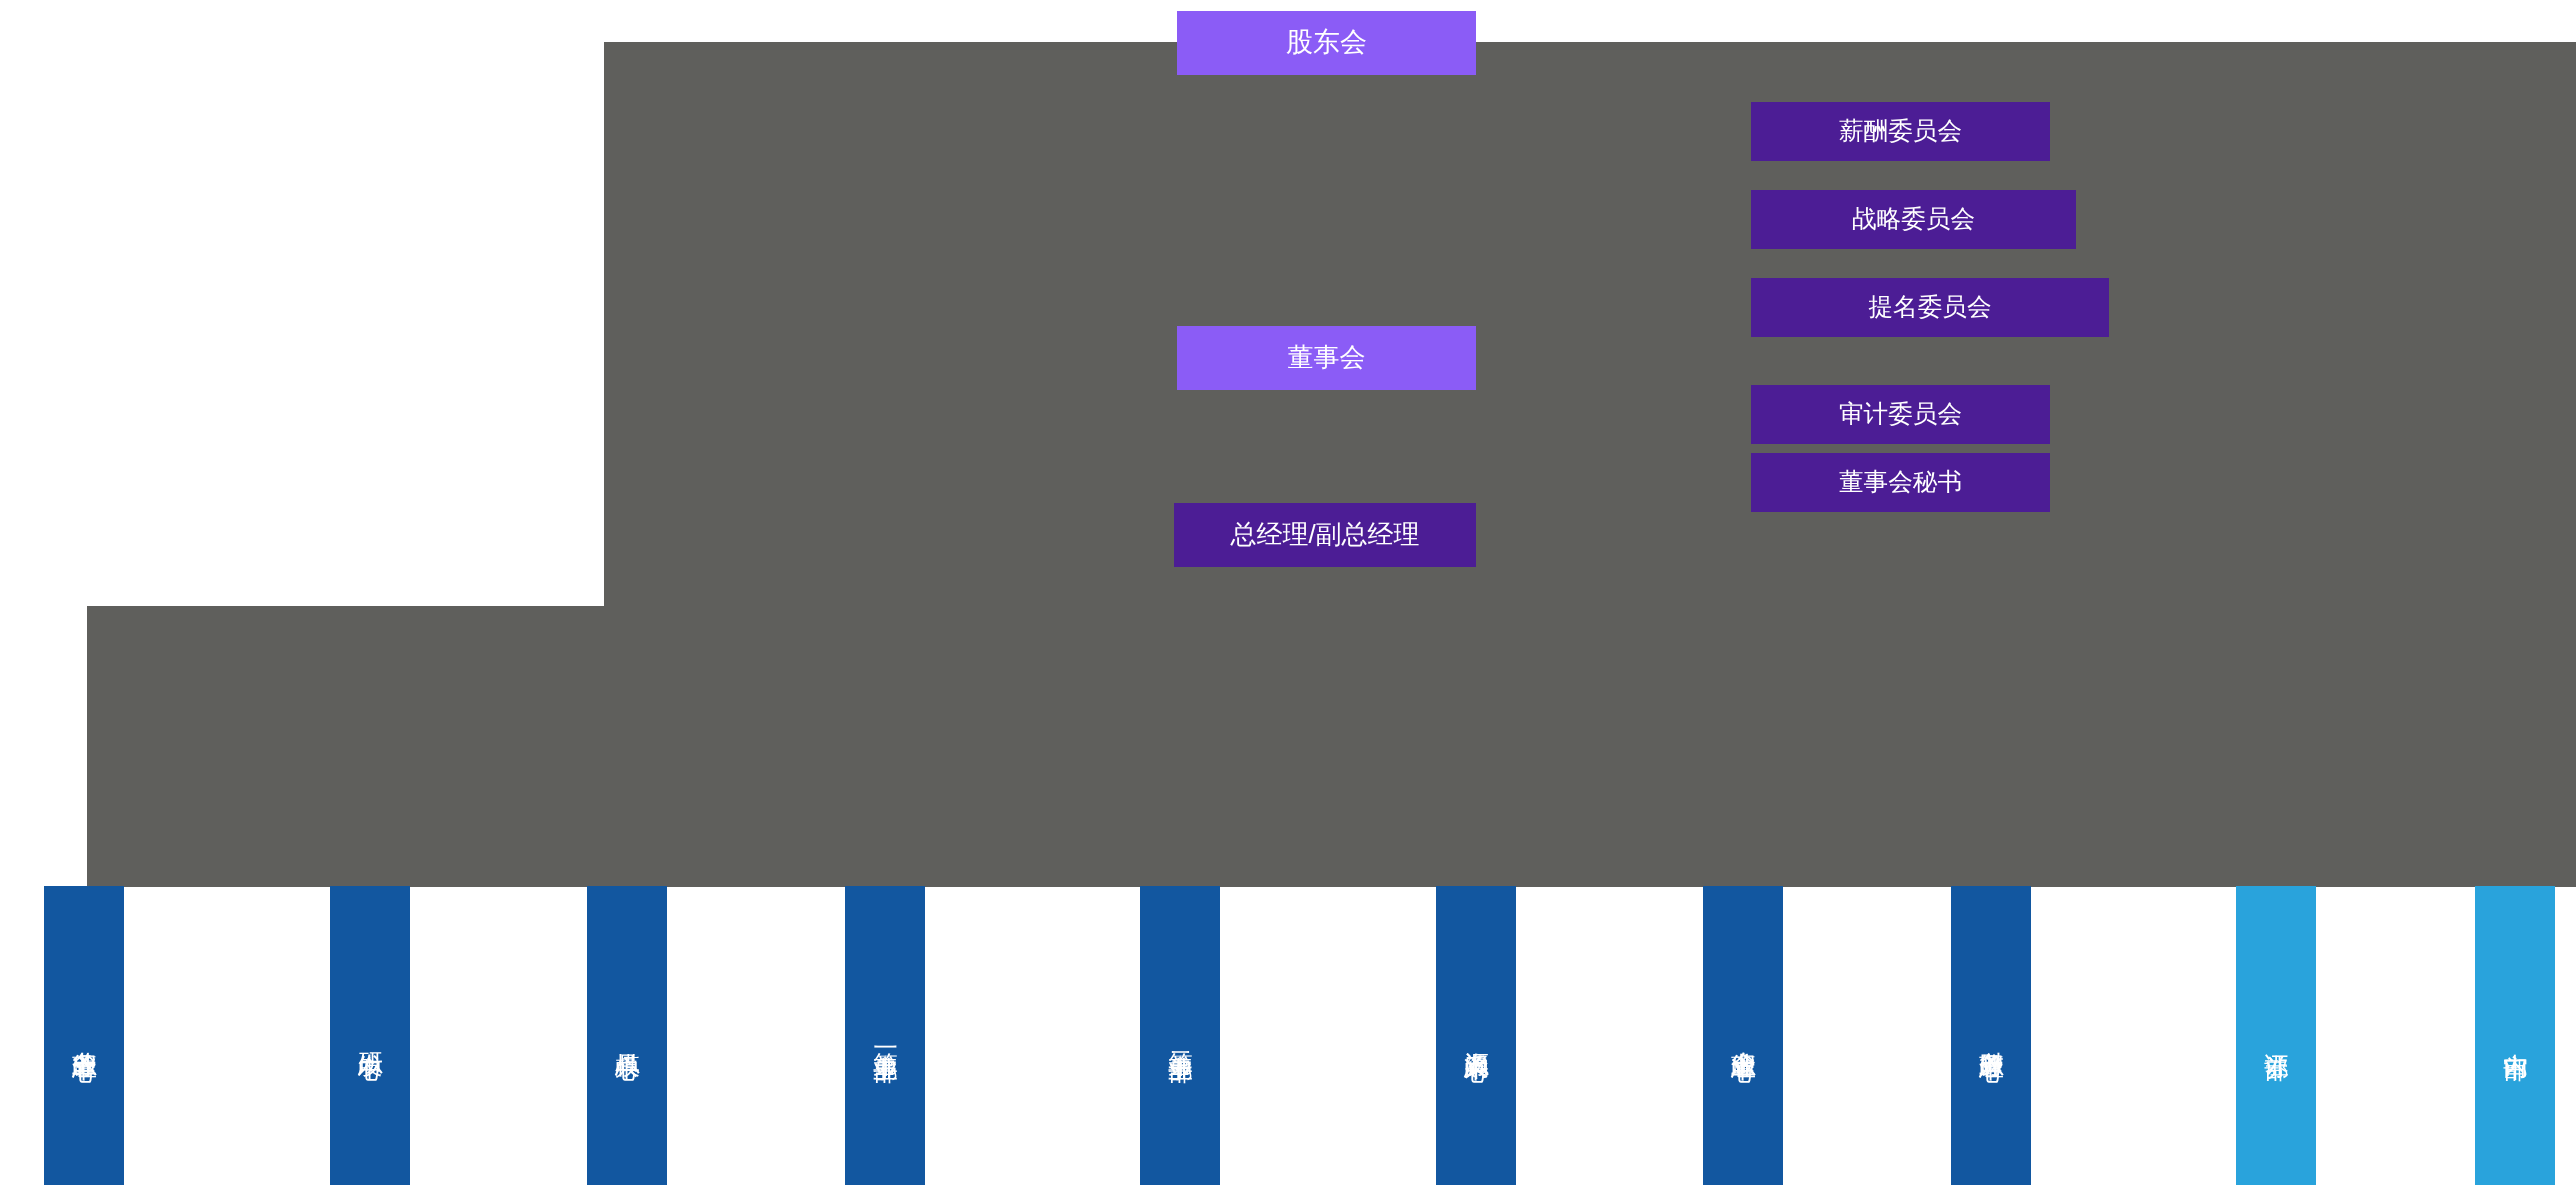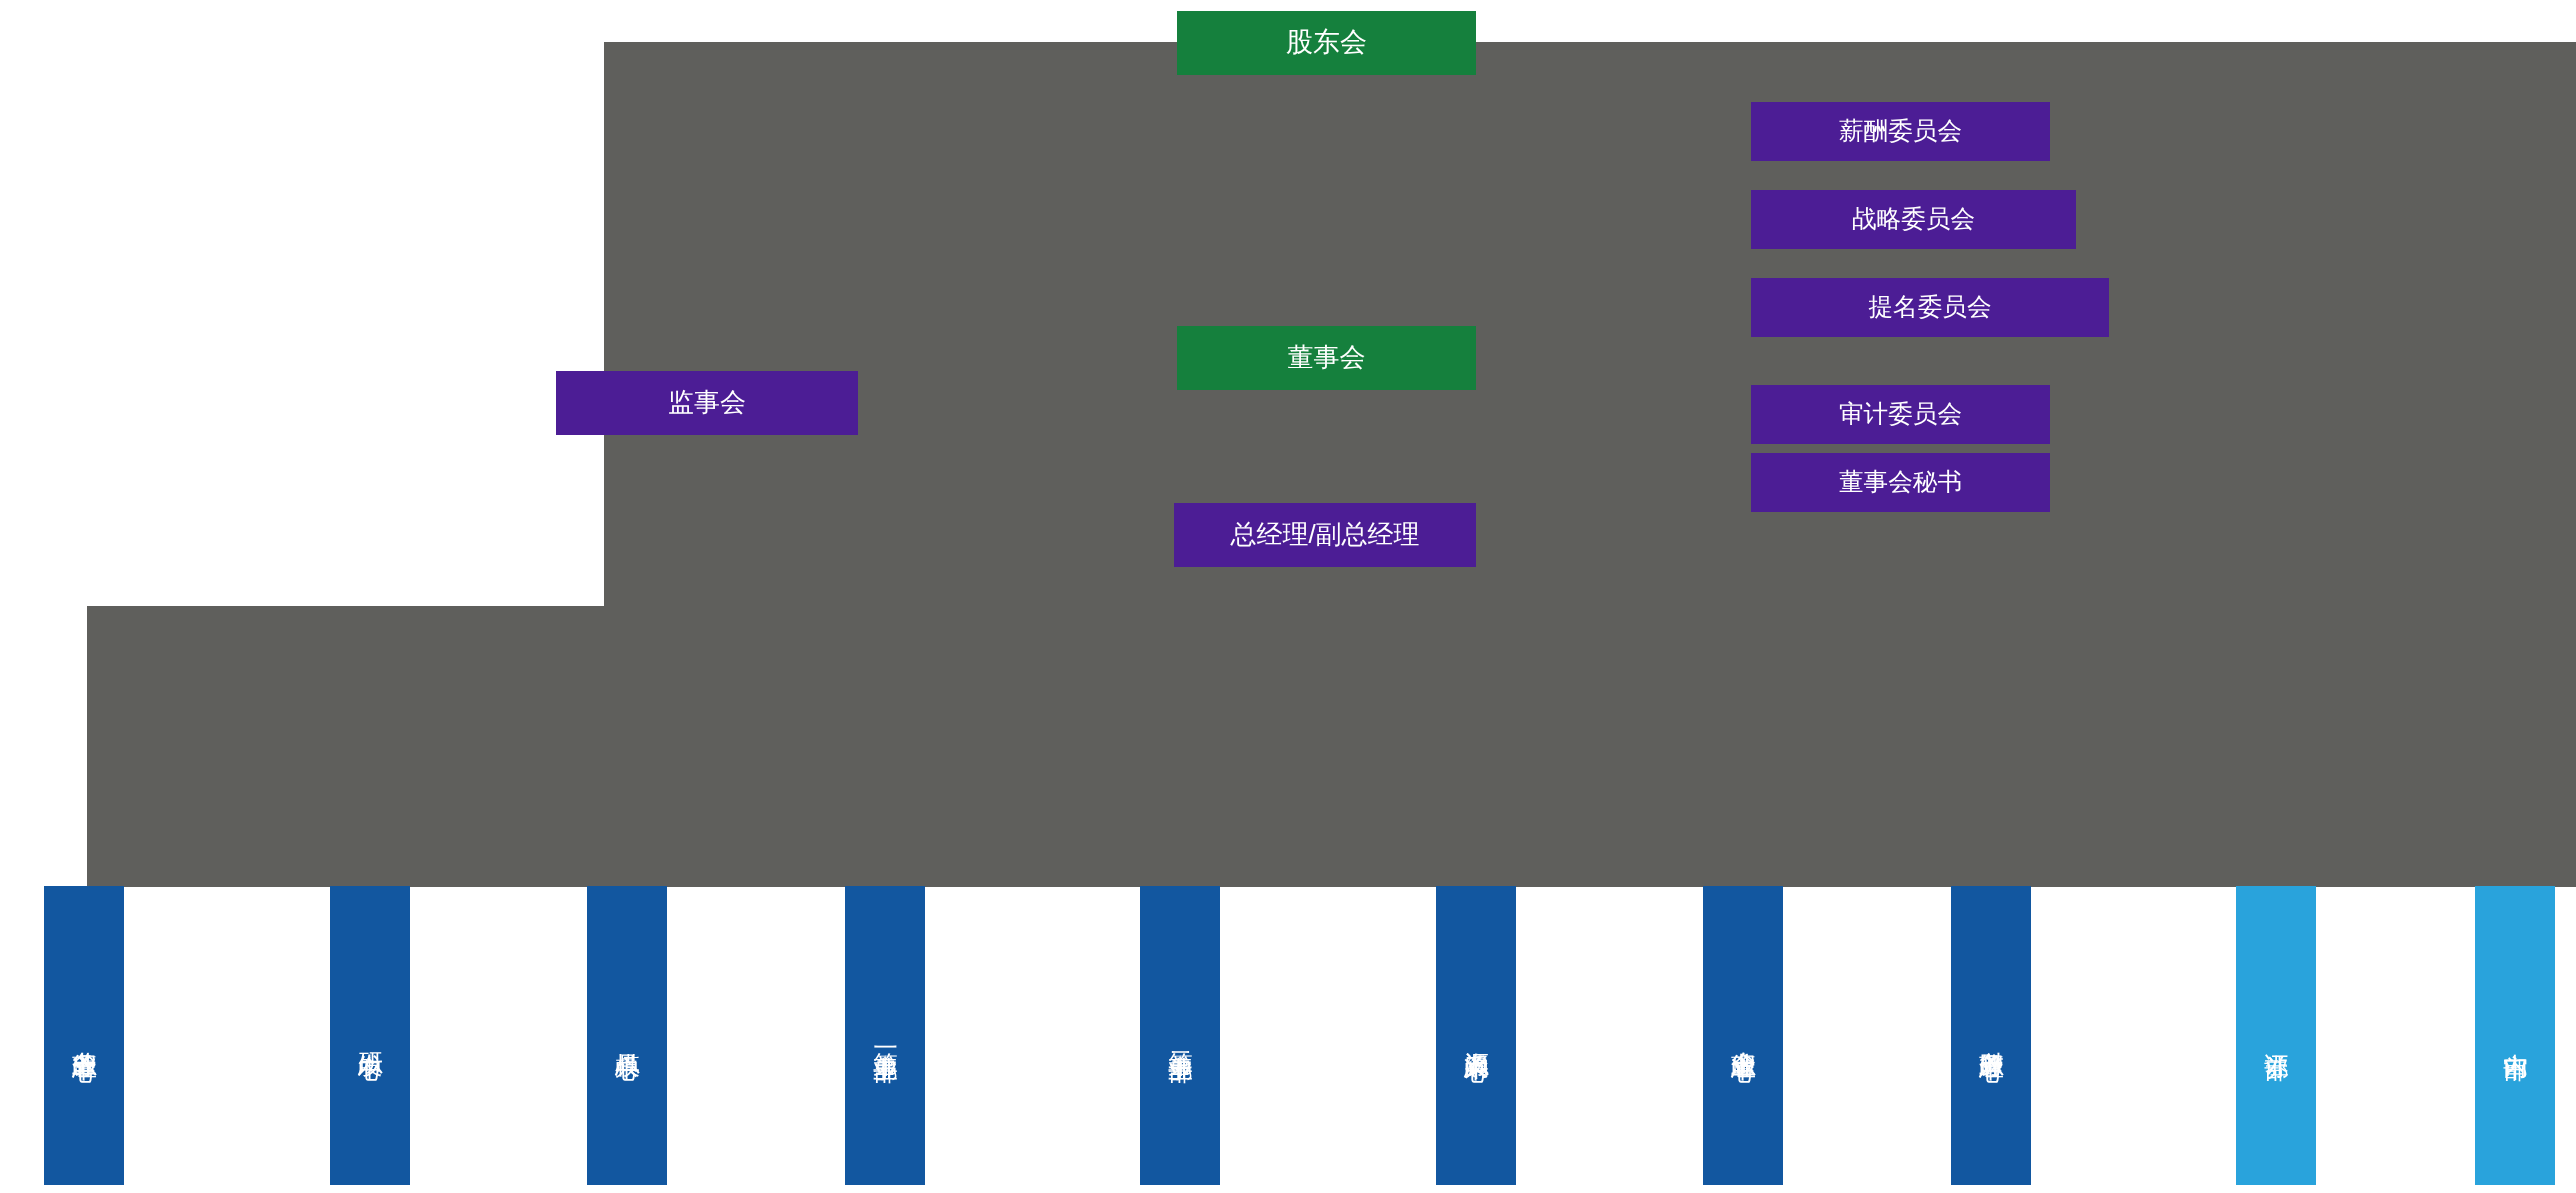--- a/index.html
+++ b/index.html
@@ -25,21 +25,21 @@
     position: absolute;
     display: flex;
     align-items: center;
     justify-content: center;
     color: #ffffff;
     text-align: center;
     box-sizing: border-box;
     line-height: 1.15;
   }
   .node-red {
-    background: #15803d;
+    background: #8b5cf6;
   }
   .node-orange {
     background: #4c1d95;
   }
   .node-blue {
     background: #1257a0;
     writing-mode: vertical-rl;
     text-orientation: upright;
     letter-spacing: 1.2px;
   }
@@ -69,21 +69,20 @@
 
   <div class="gray-block" style="left:604px; top:42px; width:2137px; height:564px;"></div>
   <div class="gray-block" style="left:87px; top:606px; width:2654px; height:281px;"></div>
 
   <div class="node node-red t-top" style="left:1177px; top:10.5px; width:299px; height:64px;">股东会</div>
 
   <div class="node node-red t-mid" style="left:1177px; top:278px; width:299px; height:64px;margin-top:48px;">董事会</div>
 
   <div class="node node-orange t-mid" style="left:1174px; top:503px; width:302px; height:64px;">总经理/副总经理</div>
 
-  <div class="node node-orange t-mid" style="left:556px; top:371px; width:302px; height:64px;">监事会</div>
 
   <div class="node node-orange t-comm" style="left:1751px; top:102px; width:299px; height:59px;">薪酬委员会</div>
   <div class="node node-orange t-comm" style="left:1751px; top:190px; width:325px; height:59px;">战略委员会</div>
   <div class="node node-orange t-comm" style="left:1751px; top:278px; width:358px; height:59px;">提名委员会</div>
   <div class="node node-orange t-comm" style="left:1751px; top:365px; width:299px; height:59px;margin-top:20px;">审计委员会</div>
   <div class="node node-orange t-comm" style="left:1751px; top:453px; width:299px; height:59px;">董事会秘书</div>
 
   <div class="node node-blue t-dept" style="left:44px; top:886px; width:80px; height:299px;">业务管理中心</div>
 
   <div class="node node-blue t-dept" style="left:330px; top:886px; width:80px; height:299px;">研发中心</div>

